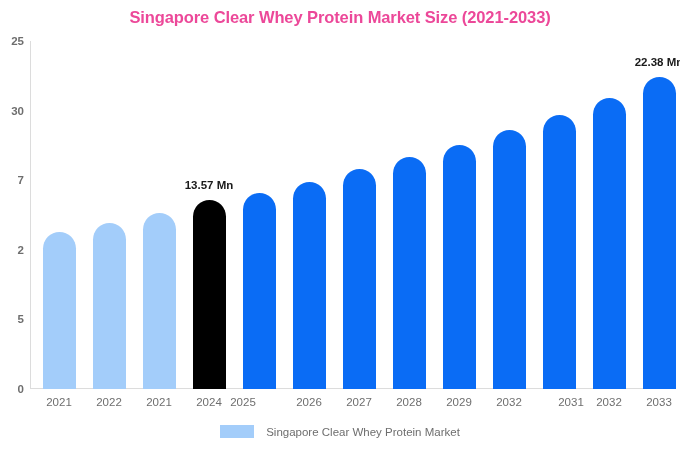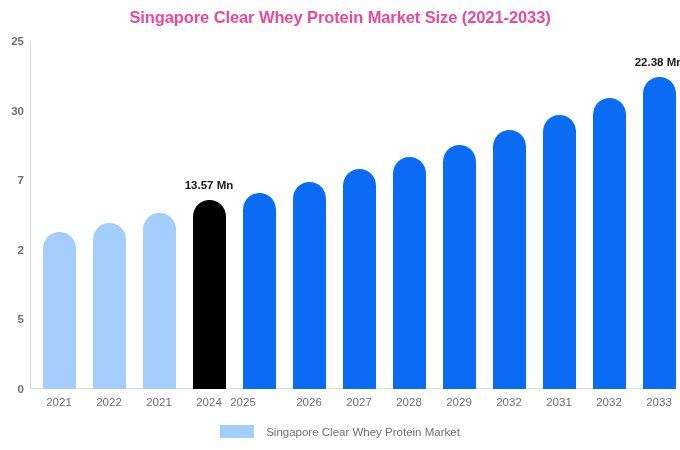--- a/index.html
+++ b/index.html
@@ -220,21 +220,21 @@
       <div class="xlab" style="left: 4px;">2021</div>
       <div class="xlab" style="left: 54px;">2022</div>
       <div class="xlab" style="left: 104px;">2021</div>
       <div class="xlab" style="left: 154px;">2024</div>
       <div class="xlab" style="left: 188px;">2025</div>
       <div class="xlab" style="left: 254px;">2026</div>
       <div class="xlab" style="left: 304px;">2027</div>
       <div class="xlab" style="left: 354px;">2028</div>
       <div class="xlab" style="left: 404px;">2029</div>
       <div class="xlab" style="left: 454px;">2032</div>
-      <div class="xlab" style="left: 504px;">2031</div>
+      <div class="xlab" style="left: 516px;">2031</div>
       <div class="xlab" style="left: 554px;">2032</div>
       <div class="xlab" style="left: 604px;">2033</div>
     </div>
 
   <div class="legend">
     <span class="legend-swatch"></span>
     <span class="legend-label">Singapore Clear Whey Protein Market</span>
   </div>
 
 </div>

